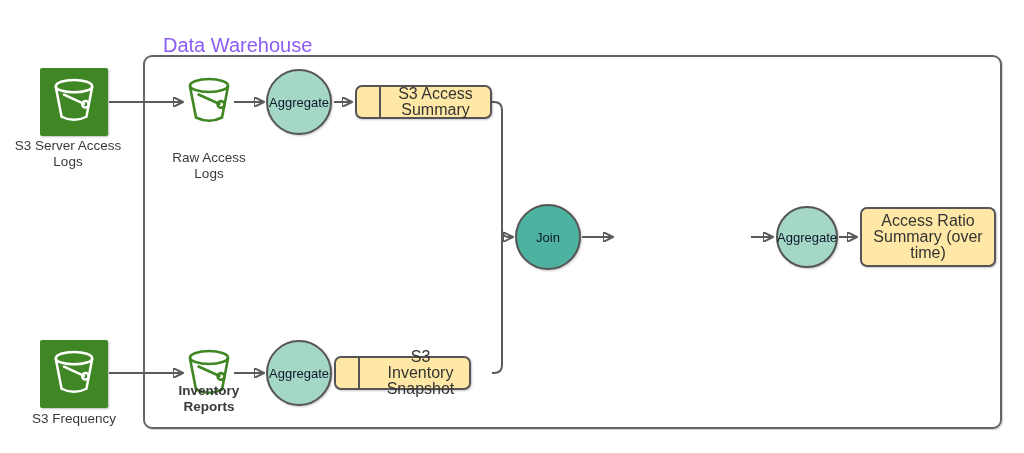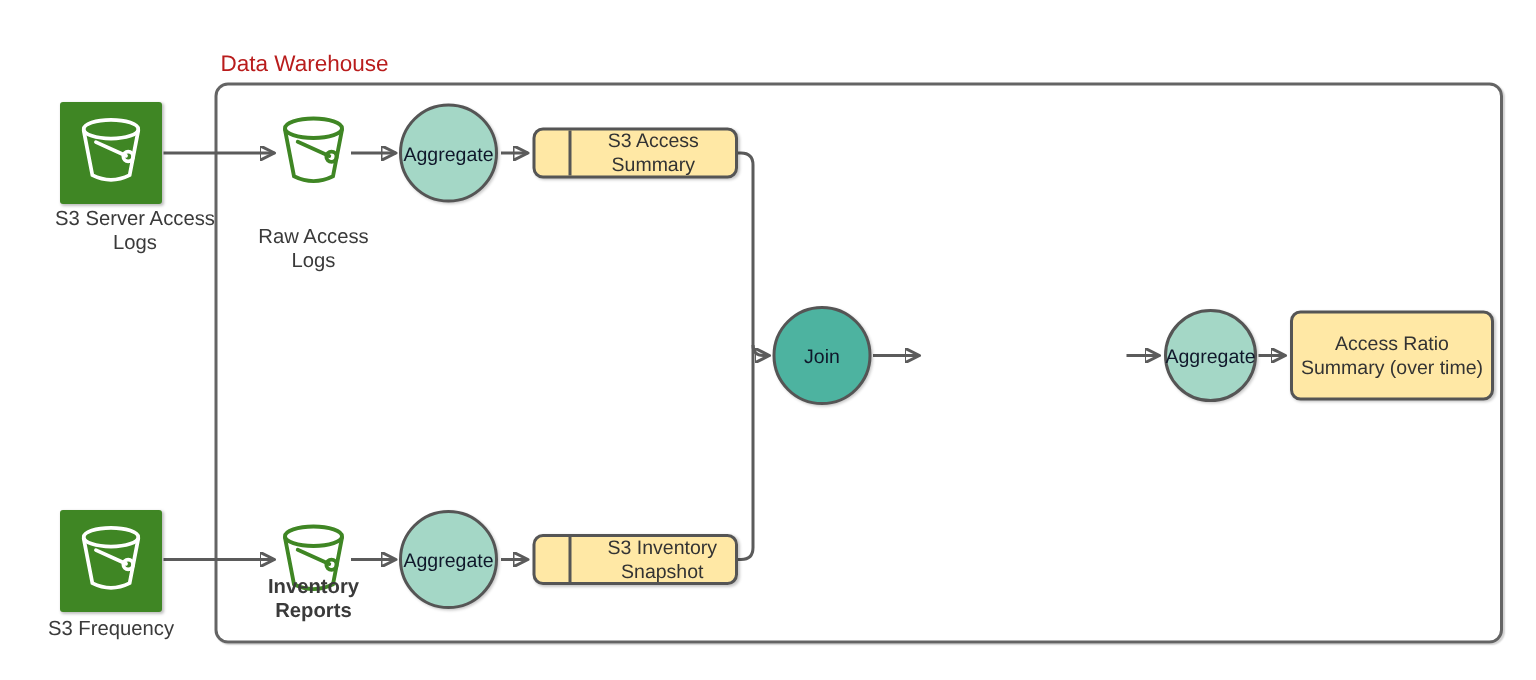--- a/index.html
+++ b/index.html
@@ -9,22 +9,22 @@
   html,body{margin:0;padding:0;background:#ffffff;}
   .canvas{position:relative;width:1024px;height:453px;background:#fff;
     font-family:"Liberation Sans",sans-serif;color:var(--text);overflow:hidden;}
 
   .connectors{position:absolute;left:0;top:0;width:1024px;height:453px;z-index:1;}
   .connectors path{stroke:var(--line);stroke-width:2;fill:none;stroke-linejoin:round;}
 
   .warehouse{position:absolute;left:143px;top:55px;width:859px;height:374px;
     border:2px solid #646464;border-radius:9px;box-sizing:border-box;
     box-shadow:1px 1px 1px rgba(0,0,0,.18);z-index:0;background:transparent;}
-  .warehouse-title{position:absolute;left:147px;top:34px;font-size:15px;
-    color:#b91c1c;z-index:2;}
+  .warehouse-title{position:absolute;left:163px;top:34px;font-size:20px;
+    color:#8b5cf6;z-index:2;}
 
   .node{position:absolute;z-index:2;}
 
   .s3square{width:68px;height:68px;background:var(--green);border-radius:2px;
     display:flex;align-items:center;justify-content:center;
     box-shadow:1px 1px 2px rgba(0,0,0,.25);}
   .bucket-outline svg .stk{stroke:var(--green);}
   .s3square svg .stk{stroke:#ffffff;}
   svg .stk{fill:none;stroke-width:2.6;stroke-linecap:round;}
 
@@ -35,21 +35,21 @@
     border:2px solid var(--border);box-sizing:border-box;
     display:flex;align-items:center;justify-content:center;
     font-size:13px;color:#0f172a;box-shadow:1px 1px 2px rgba(0,0,0,.22);}
   .circle span{white-space:nowrap;}
   .circle.dark{background:var(--tealDark);}
 
   .tbox{display:flex;background:var(--yellow);border:2px solid var(--border);
     border-radius:7px;box-sizing:border-box;box-shadow:1px 1px 2px rgba(0,0,0,.22);}
   .tbox .stub{width:22px;border-right:2px solid var(--border);flex:0 0 auto;}
   .tbox .tlabel{flex:1;display:flex;align-items:center;justify-content:center;
-    text-align:center;font-size:13px;line-height:16px;color:#333;padding:0 4px;}
+    text-align:center;font-size:16px;line-height:16px;color:#333;padding:0 4px;}
   .tbox.wide .stub{width:26px;}
 </style>
 </head>
 <body>
 
 <div class="canvas">
 
   <svg class="connectors" width="1024" height="453" viewBox="0 0 1024 453">
     <defs>
       <marker id="ah" markerUnits="userSpaceOnUse" markerWidth="12" markerHeight="10" refX="10" refY="5" orient="auto">
@@ -75,21 +75,21 @@
   <div class="node s3square" style="left:40px;top:68px;">
     <span>
       <svg width="44" height="46" viewBox="0 0 46 48">
         <ellipse class="stk" cx="23" cy="9.5" rx="19" ry="6.5"></ellipse>
         <path class="stk" d="M4,10.5 L10,41.5 Q23,48 36,41.5 L42,10.5"></path>
         <path class="stk" d="M12.5,18.5 L33.5,28"></path>
         <circle class="stk" cx="35" cy="28.5" r="3.4"></circle>
       </svg>
     </span>
   </div>
-  <div class="icon-label" style="left:28px;top:138px;width:124px;">S3 Server Access Logs</div>
+  <div class="icon-label" style="left:6px;top:138px;width:124px;">S3 Server Access Logs</div>
 
   <div class="node bucket-outline" style="left:186px;top:76px;">
     <span>
       <svg width="46" height="48" viewBox="0 0 46 48">
         <ellipse class="stk" cx="23" cy="9.5" rx="19" ry="6.5"></ellipse>
         <path class="stk" d="M4,10.5 L10,41.5 Q23,48 36,41.5 L42,10.5"></path>
         <path class="stk" d="M12.5,18.5 L33.5,28"></path>
         <circle class="stk" cx="35" cy="28.5" r="3.4"></circle>
       </svg>
     </span>
@@ -126,21 +126,21 @@
         <circle class="stk" cx="35" cy="28.5" r="3.4"></circle>
       </svg>
     </span>
   </div>
   <div class="icon-label" style="left:169px;top:383px;width:80px;font-weight:bold;">Inventory Reports</div>
 
   <div class="node circle" style="left:266px;top:340px;width:66px;height:66px;">
     <span>Aggregate</span>
   </div>
 
-  <div class="node tbox" style="left:355px;top:356px;width:137px;height:34px;gap:12px;">
+  <div class="node tbox" style="left:334px;top:356px;width:137px;height:34px;gap:12px;">
     <div class="stub"></div>
     <div class="tlabel">S3 Inventory Snapshot</div>
   </div>
 
   <div class="node circle dark" style="left:515px;top:204px;width:66px;height:66px;text-align:center;">
     <span>Join</span>
   </div>
 
 
   <div class="node circle" style="left:776px;top:206px;width:62px;height:62px;">

